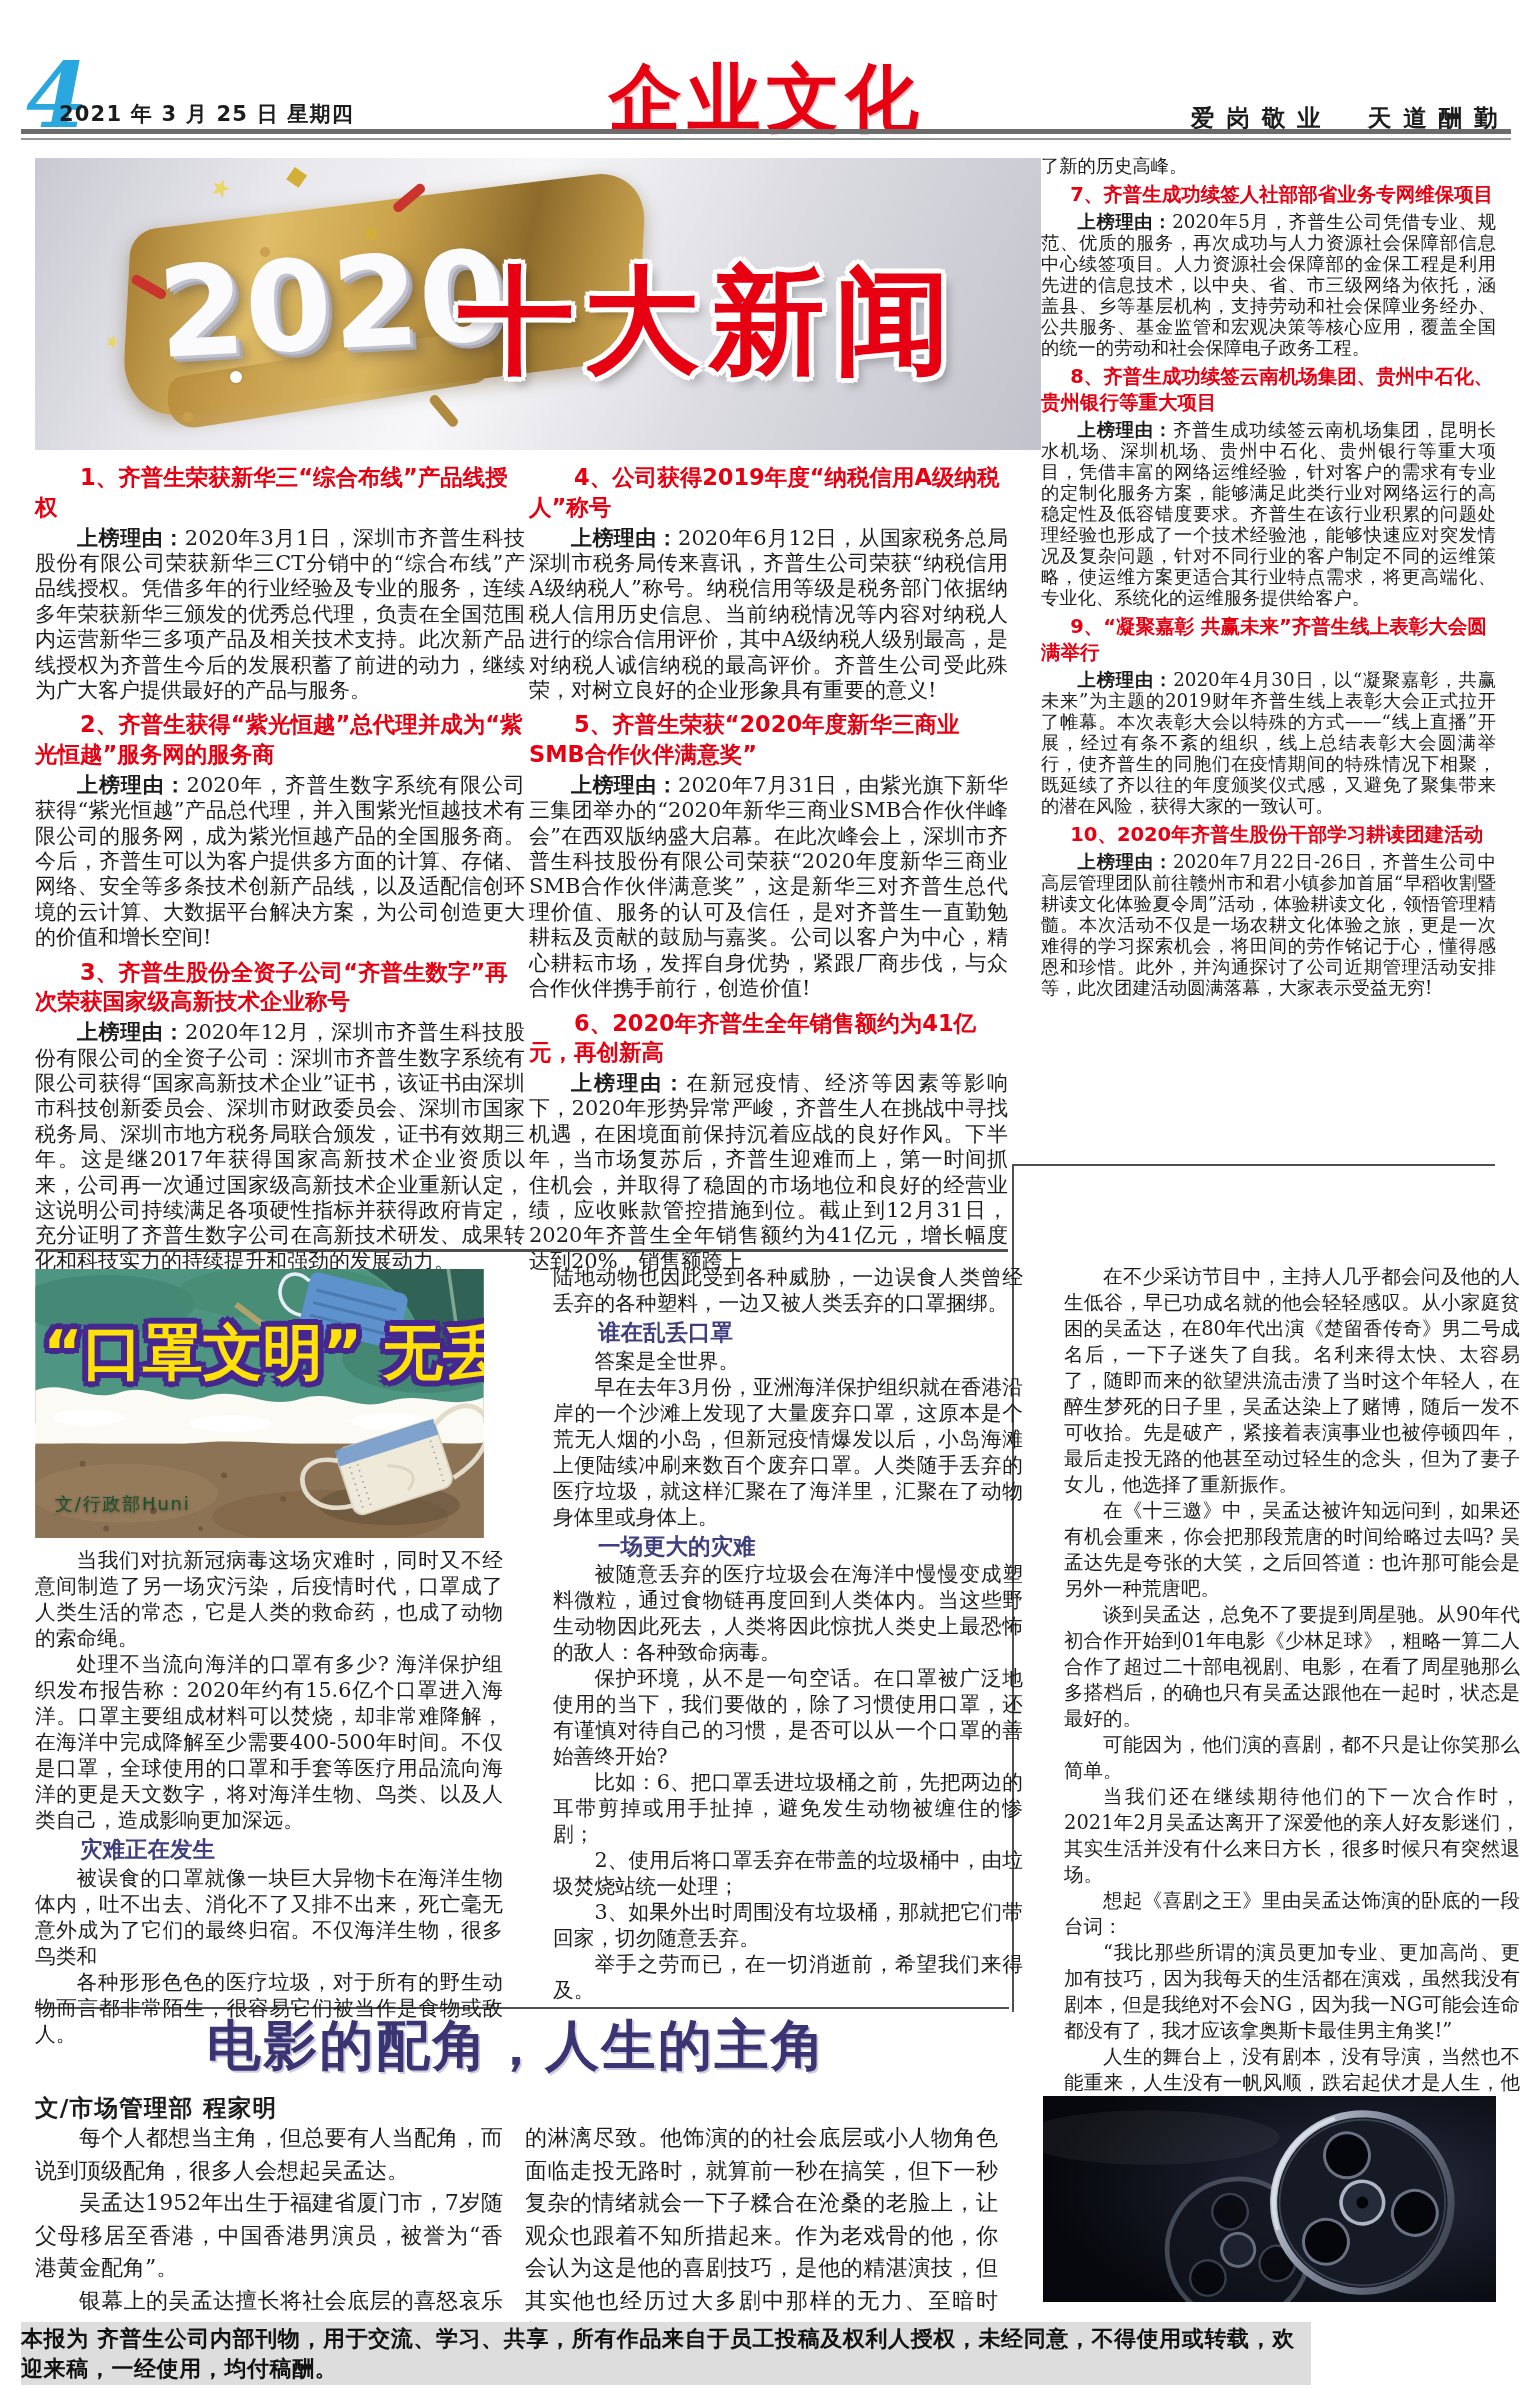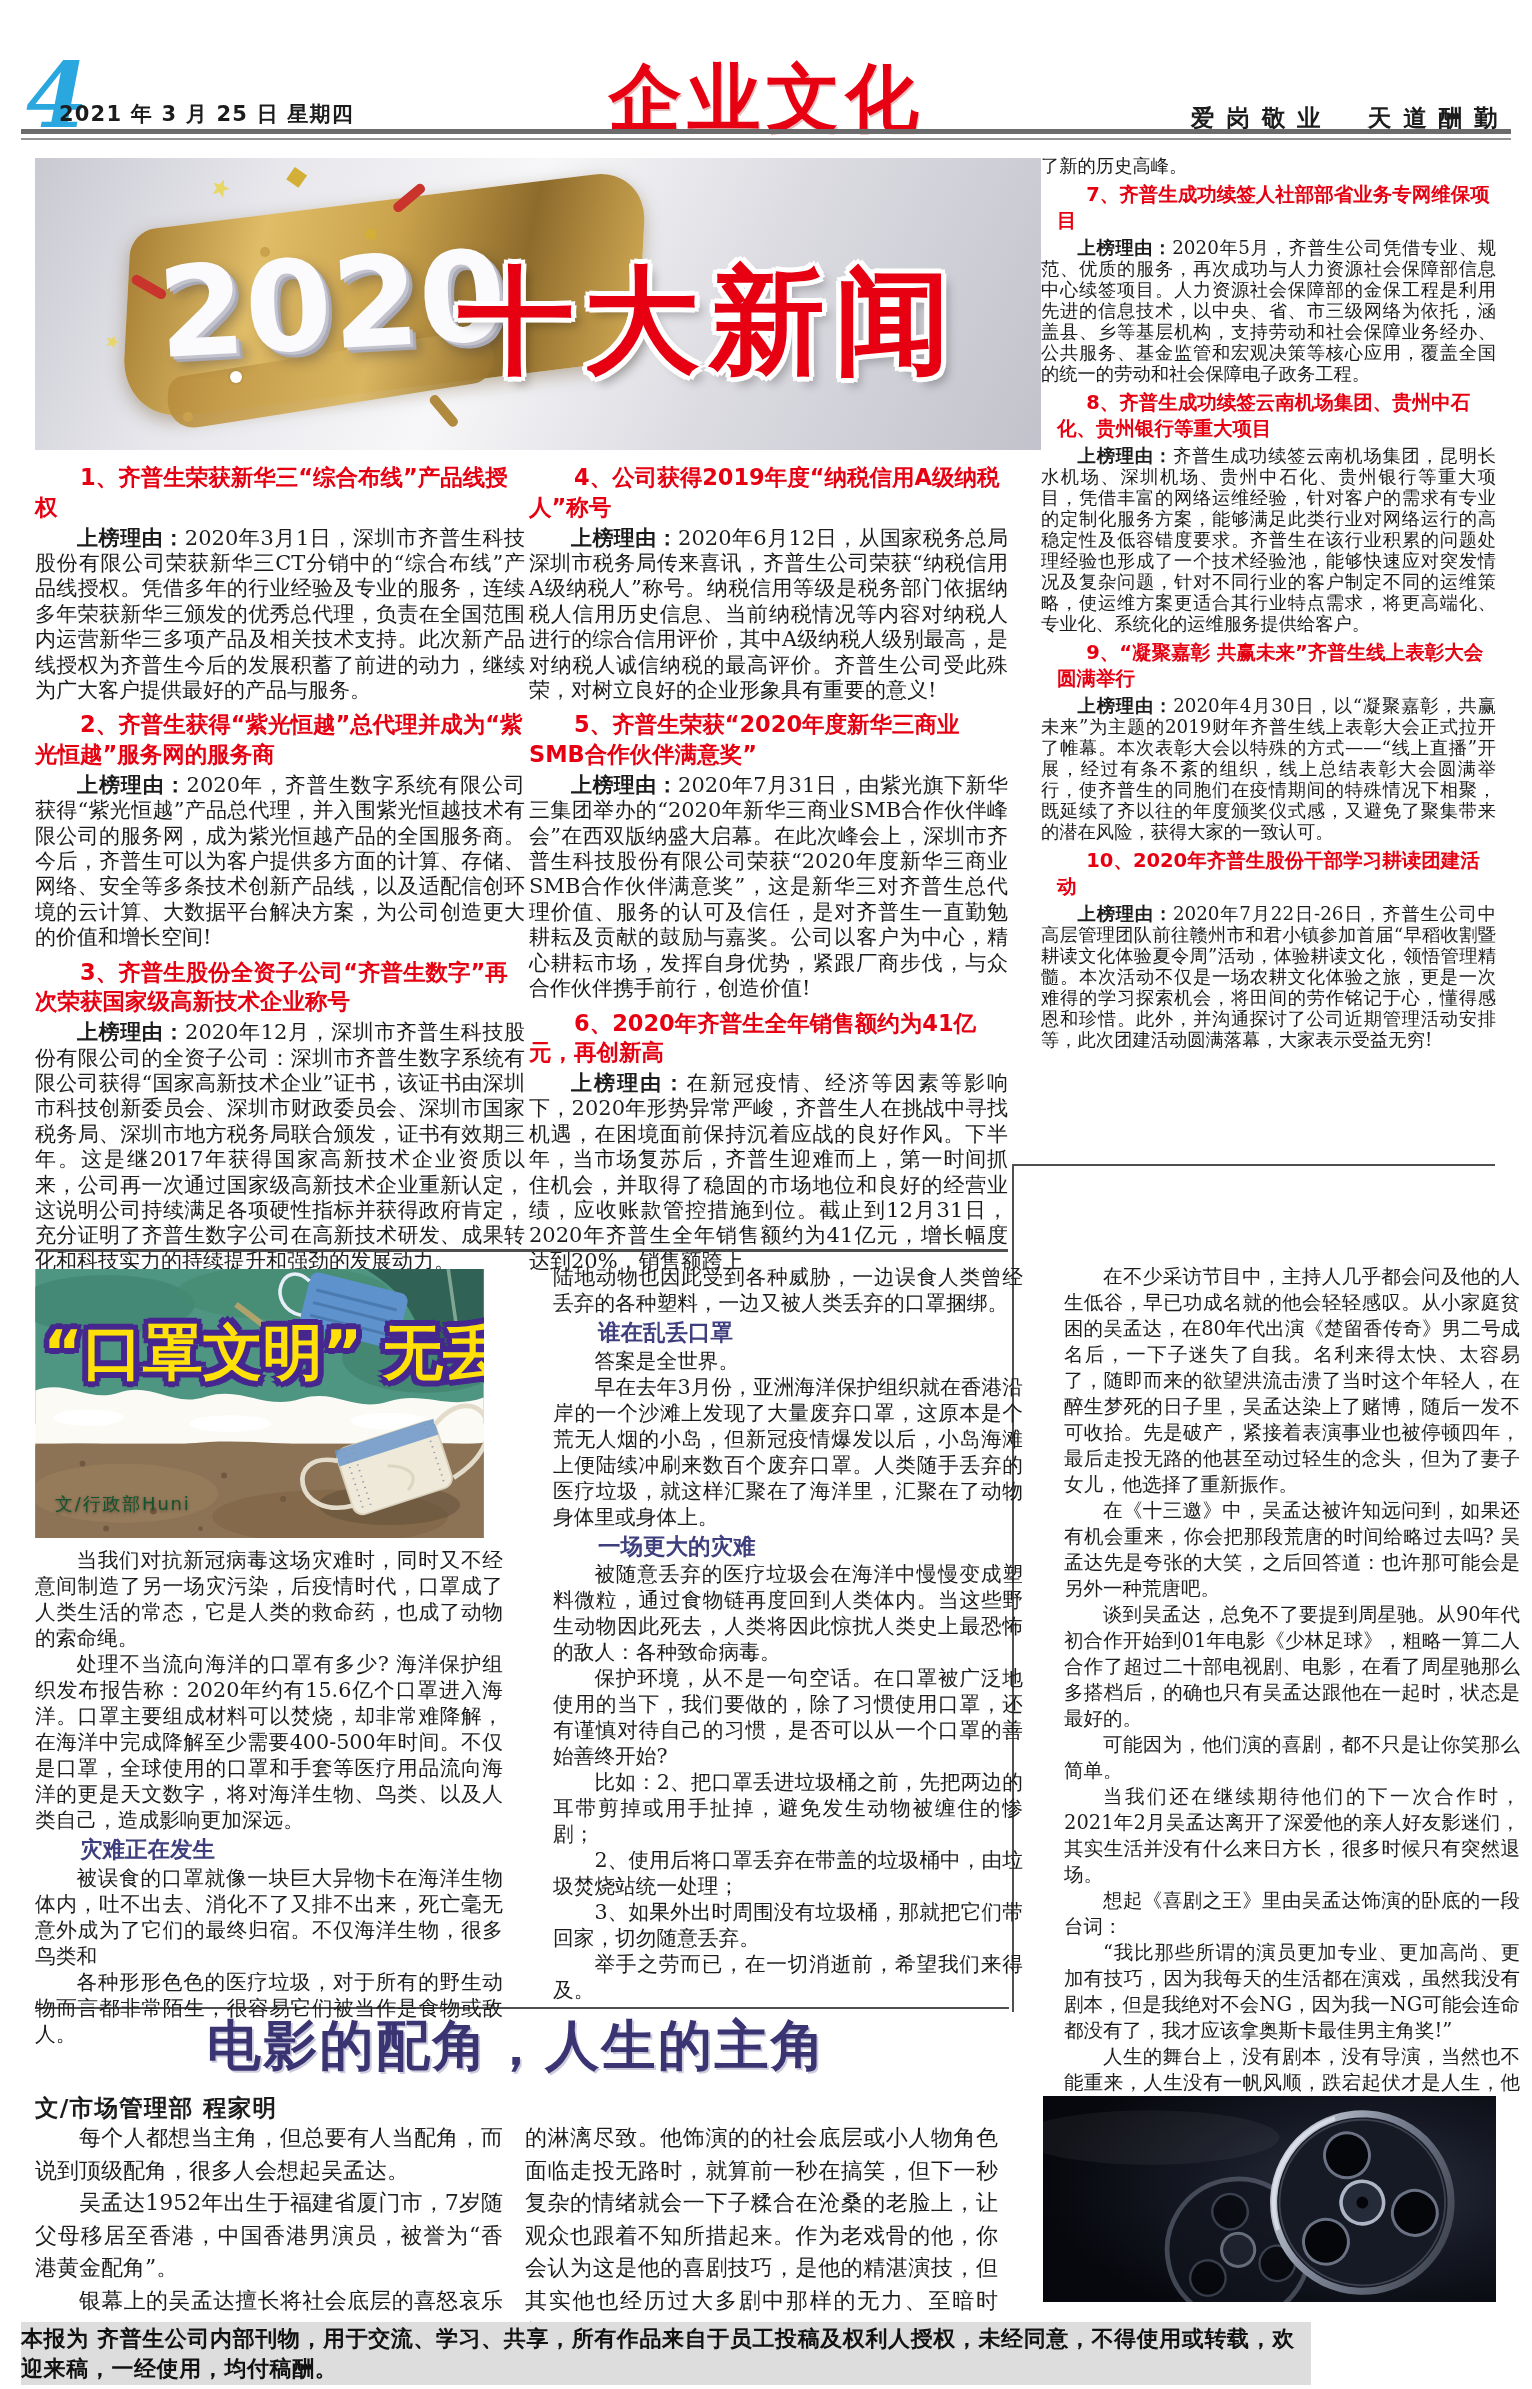--- a/index.html
+++ b/index.html
@@ -51,21 +51,21 @@
 
   
   .col{position:absolute;}
   .news-title{font-family:"DejaVu Sans","Liberation Sans",sans-serif;color:var(--red);
               font-weight:bold;font-size:22.5px;line-height:29.5px;text-indent:2em;margin:7px 0 3.5px 0;}
   .para{font-size:21px;line-height:25.4px;text-indent:2em;text-align:justify;margin:0;}
   .para .lead{font-family:"DejaVu Sans","Liberation Sans",sans-serif;font-weight:bold;}
   .cont{text-indent:0 !important;}
 
   .col-small .para{font-size:18.3px;line-height:21px;}
-  .col-small .news-title{font-size:19.5px;line-height:26px;text-indent:1.5em;margin:5.9px 0 3px 0;padding-left:16px;}
+  .col-small .news-title{font-size:19.5px;line-height:26px;text-indent:1.5em;margin:5.9px 0 3px 0;}
 
   
   .div-mid{position:absolute;left:35px;top:1249px;width:973px;height:3px;background:var(--rule);}
   .div-c3{position:absolute;left:1012px;top:1164px;width:483px;height:2.4px;background:var(--rule);}
   .vrule{position:absolute;left:1012px;top:1164px;width:2.4px;height:848px;background:var(--rule);}
   .div-bot{position:absolute;left:35px;top:2007px;width:974px;height:2.4px;background:var(--rule);}
 
   
   .mask-img{position:absolute;left:35px;top:1269px;width:449px;height:269px;overflow:hidden;}
   .mask-title{position:absolute;left:8.3px;top:50px;width:441px;font-family:"DejaVu Sans","Liberation Sans",sans-serif;
@@ -235,21 +235,21 @@
   </div>
 
   <div class="col mask-col" style="left:525px;top:1264px;width:470px;margin-left:28px;">
     <p class="para cont">陆地动物也因此受到各种威胁，一边误食人类曾经丢弃的各种塑料，一边又被人类丢弃的口罩捆绑。</p>
     <div class="subhead">谁在乱丢口罩</div>
     <p class="para">答案是全世界。</p>
     <p class="para">早在去年3月份，亚洲海洋保护组织就在香港沿岸的一个沙滩上发现了大量废弃口罩，这原本是个荒无人烟的小岛，但新冠疫情爆发以后，小岛海滩上便陆续冲刷来数百个废弃口罩。人类随手丢弃的医疗垃圾，就这样汇聚在了海洋里，汇聚在了动物身体里或身体上。</p>
     <div class="subhead">一场更大的灾难</div>
     <p class="para">被随意丢弃的医疗垃圾会在海洋中慢慢变成塑料微粒，通过食物链再度回到人类体内。当这些野生动物因此死去，人类将因此惊扰人类史上最恐怖的敌人：各种致命病毒。</p>
     <p class="para">保护环境，从不是一句空话。在口罩被广泛地使用的当下，我们要做的，除了习惯使用口罩，还有谨慎对待自己的习惯，是否可以从一个口罩的善始善终开始?</p>
-    <p class="para">比如：2、把口罩丢进垃圾桶之前，先把两边的耳带剪掉或用手扯掉，避免发生动物被缠住的惨剧；</p>
+    <p class="para">比如：6、把口罩丢进垃圾桶之前，先把两边的耳带剪掉或用手扯掉，避免发生动物被缠住的惨剧；</p>
     <p class="para">2、使用后将口罩丢弃在带盖的垃圾桶中，由垃圾焚烧站统一处理；</p>
     <p class="para">3、如果外出时周围没有垃圾桶，那就把它们带回家，切勿随意丢弃。</p>
     <p class="para">举手之劳而已，在一切消逝前，希望我们来得及。</p>
   </div>
 
   <div class="col movie-col" style="left:1040px;top:1264px;width:456px;margin-left:24px;">
     <p class="para">在不少采访节目中，主持人几乎都会问及他的人生低谷，早已功成名就的他会轻轻感叹。从小家庭贫困的吴孟达，在80年代出演《楚留香传奇》男二号成名后，一下子迷失了自我。名利来得太快、太容易了，随即而来的欲望洪流击溃了当时这个年轻人，在醉生梦死的日子里，吴孟达染上了赌博，随后一发不可收拾。先是破产，紧接着表演事业也被停顿四年，最后走投无路的他甚至动过轻生的念头，但为了妻子女儿，他选择了重新振作。</p>
     <p class="para">在《十三邀》中，吴孟达被许知远问到，如果还有机会重来，你会把那段荒唐的时间给略过去吗? 吴孟达先是夸张的大笑，之后回答道：也许那可能会是另外一种荒唐吧。</p>
     <p class="para">谈到吴孟达，总免不了要提到周星驰。从90年代初合作开始到01年电影《少林足球》，粗略一算二人合作了超过二十部电视剧、电影，在看了周星驰那么多搭档后，的确也只有吴孟达跟他在一起时，状态是最好的。</p>
     <p class="para">可能因为，他们演的喜剧，都不只是让你笑那么简单。</p>

